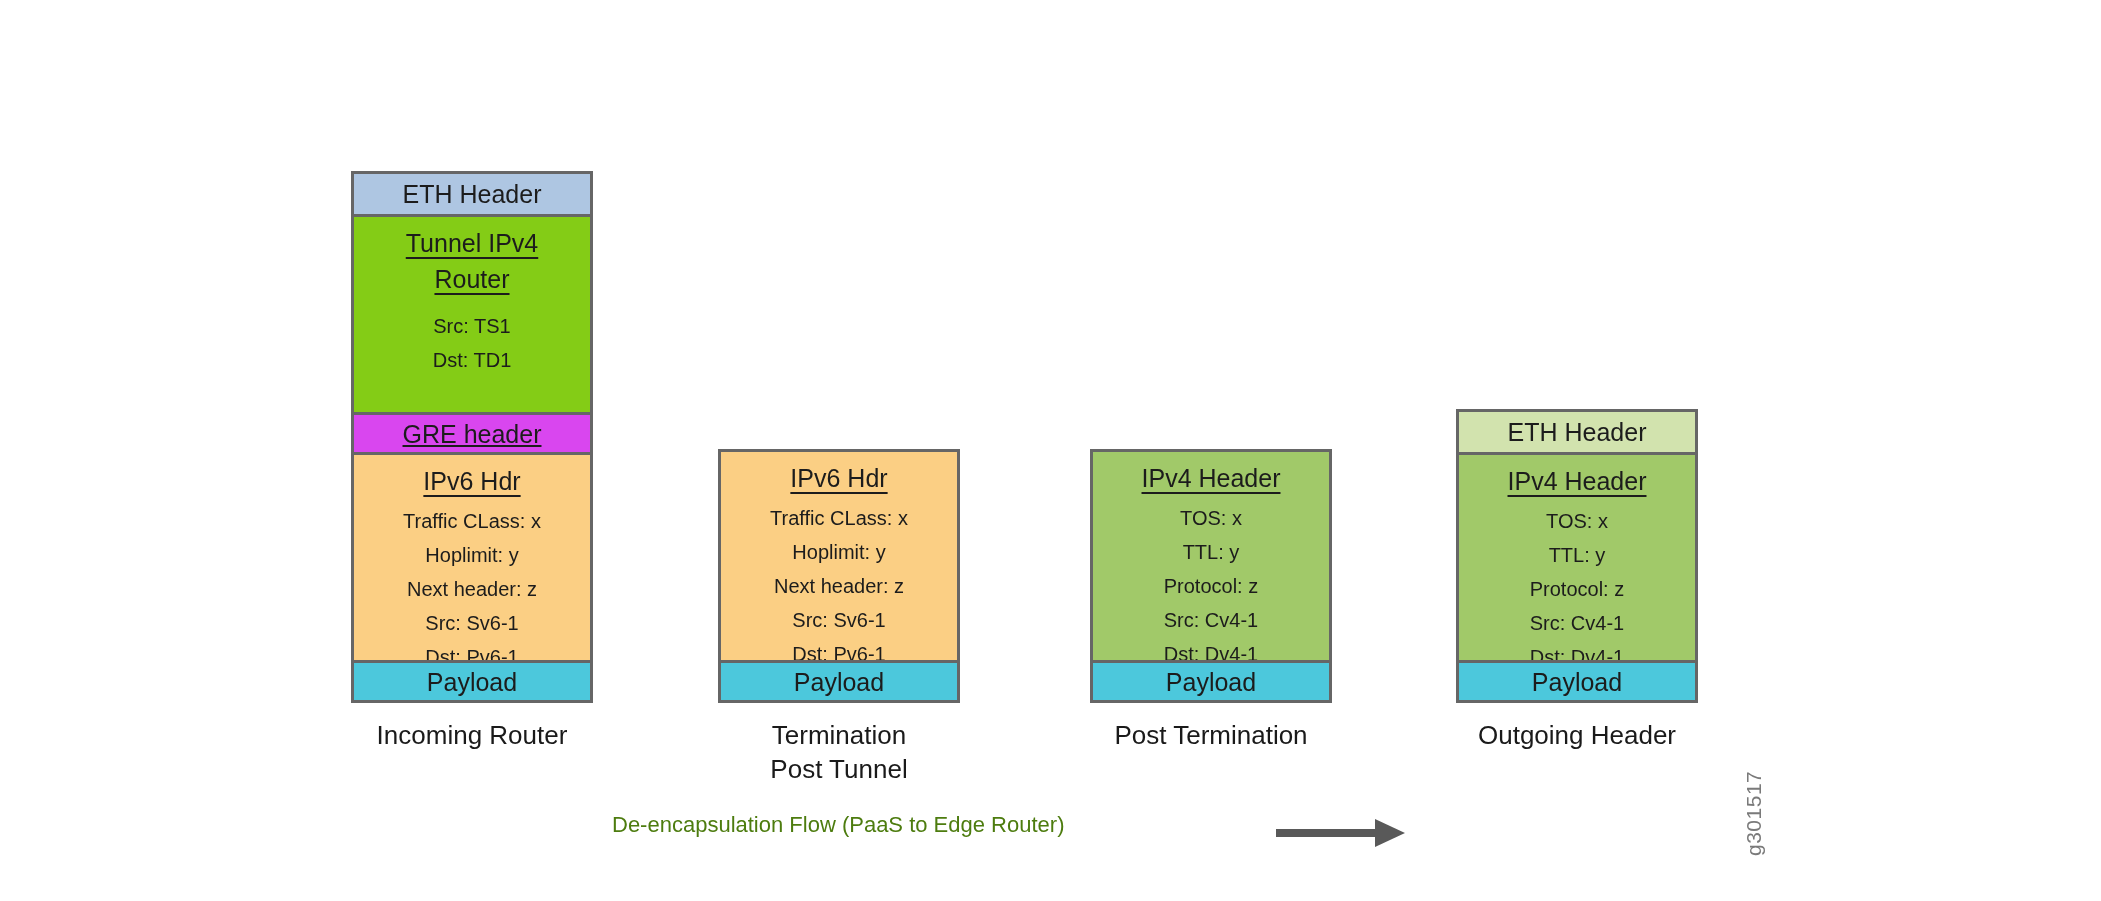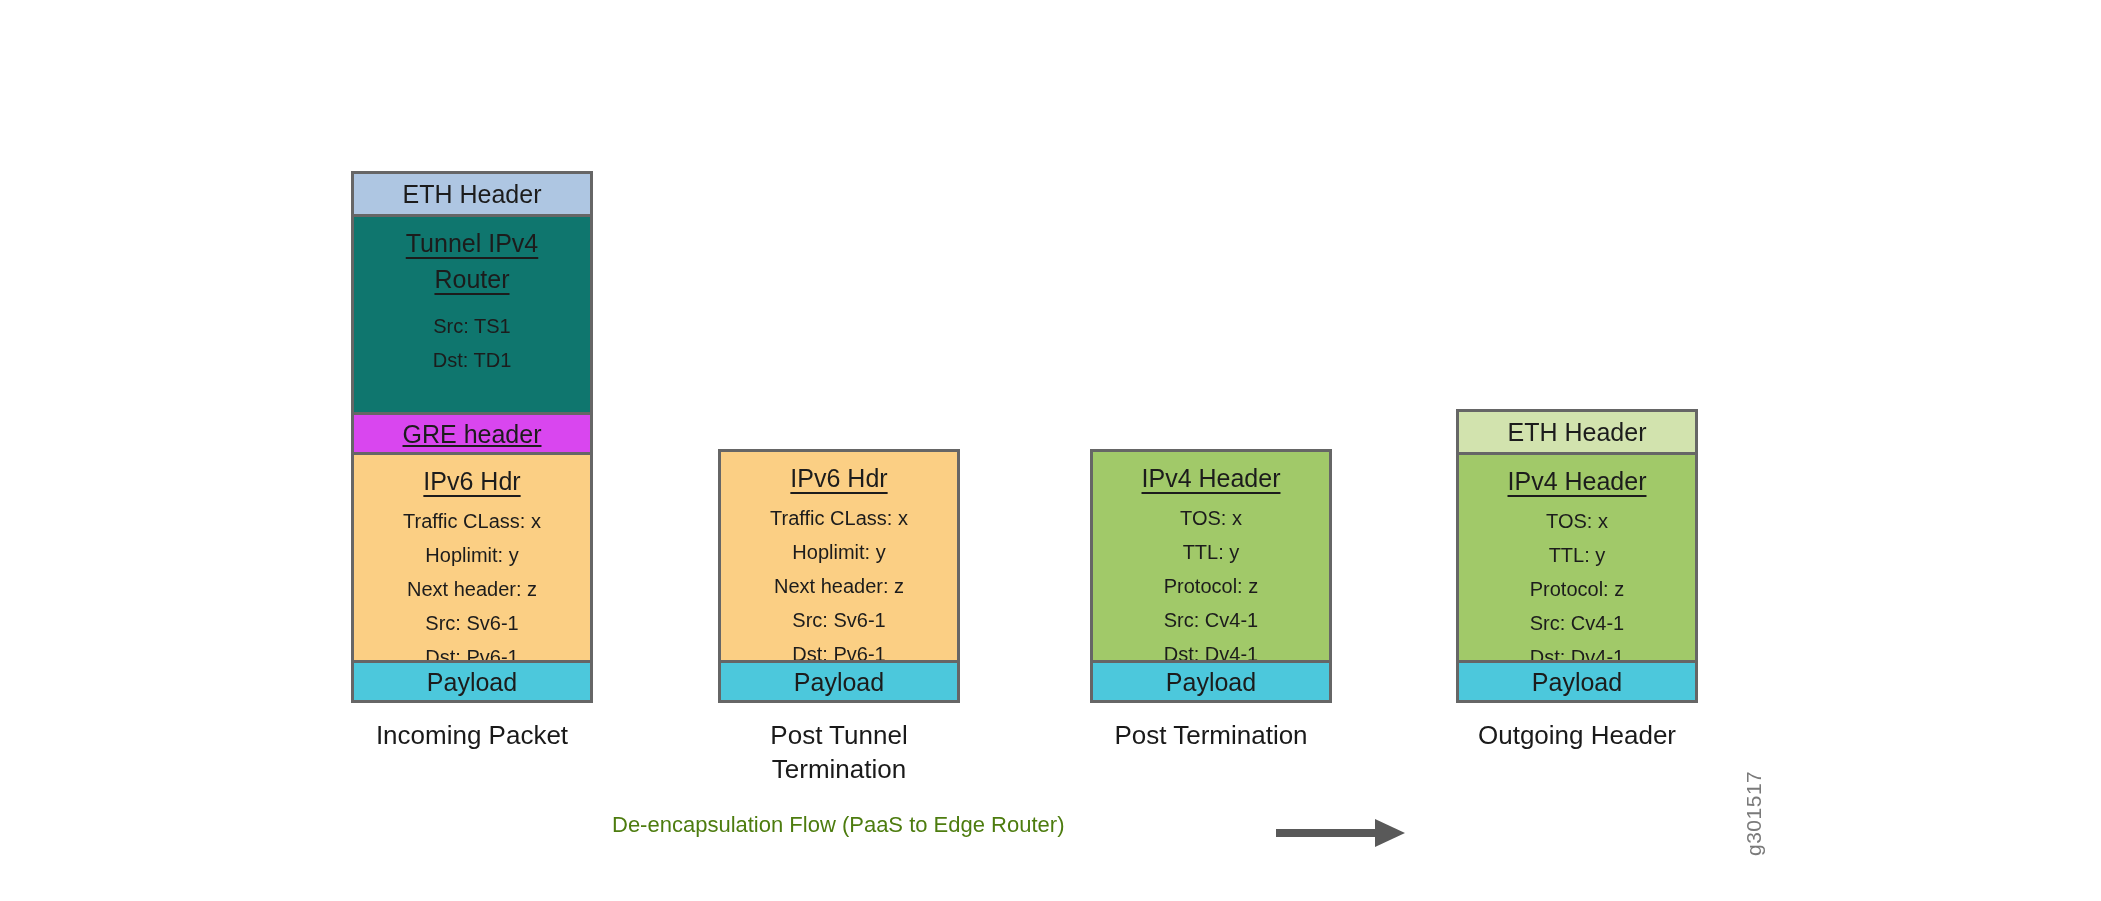--- a/index.html
+++ b/index.html
@@ -40,21 +40,21 @@
 <div class="canvas">
 
   <div class="packets">
       <div class="packet-col">
         <div class="packet-box">
           <div class="seg seg-small" style="background: rgb(174, 198, 226);">
             <div class="seg-title">
               <div class="tline"><span>ETH Header</span></div>
             </div>
           </div>
-          <div class="seg seg-tunnel" style="background: #0f766e; text-align: center;">
+          <div class="seg seg-tunnel" style="background: #84cc16; text-align: center;">
             <div class="seg-title u">
               <div class="tline"><span>Tunnel IPv4</span></div>
               <div class="tline"><span>Router</span></div>
             </div>
             <div class="seg-fields">
               <div>Src: TS1</div>
               <div>Dst: TD1</div>
             </div>
           </div>
           <div class="seg seg-small" style="background: #d946ef; text-decoration: underline;">
@@ -74,21 +74,21 @@
               <div>Dst: Pv6-1</div>
             </div>
           </div>
           <div class="seg seg-small" style="background: rgb(76, 200, 220);">
             <div class="seg-title">
               <div class="tline"><span>Payload</span></div>
             </div>
           </div>
         </div>
         <div class="packet-label">
-          <div>Incoming Packet</div>
+          <div>Incoming Router</div>
         </div>
       </div>
       <div class="packet-col">
         <div class="packet-box">
           <div class="seg seg-main" style="background: rgb(251, 207, 132);">
             <div class="seg-title u">
               <div class="tline"><span>IPv6 Hdr</span></div>
             </div>
             <div class="seg-fields">
               <div>Traffic CLass: x</div>
@@ -98,22 +98,22 @@
               <div>Dst: Pv6-1</div>
             </div>
           </div>
           <div class="seg seg-small" style="background: rgb(76, 200, 220);">
             <div class="seg-title">
               <div class="tline"><span>Payload</span></div>
             </div>
           </div>
         </div>
         <div class="packet-label">
+          <div>Termination</div>
           <div>Post Tunnel</div>
-          <div>Termination</div>
         </div>
       </div>
       <div class="packet-col">
         <div class="packet-box">
           <div class="seg seg-main" style="background: rgb(161, 201, 105);">
             <div class="seg-title u">
               <div class="tline"><span>IPv4 Header</span></div>
             </div>
             <div class="seg-fields">
               <div>TOS: x</div>

